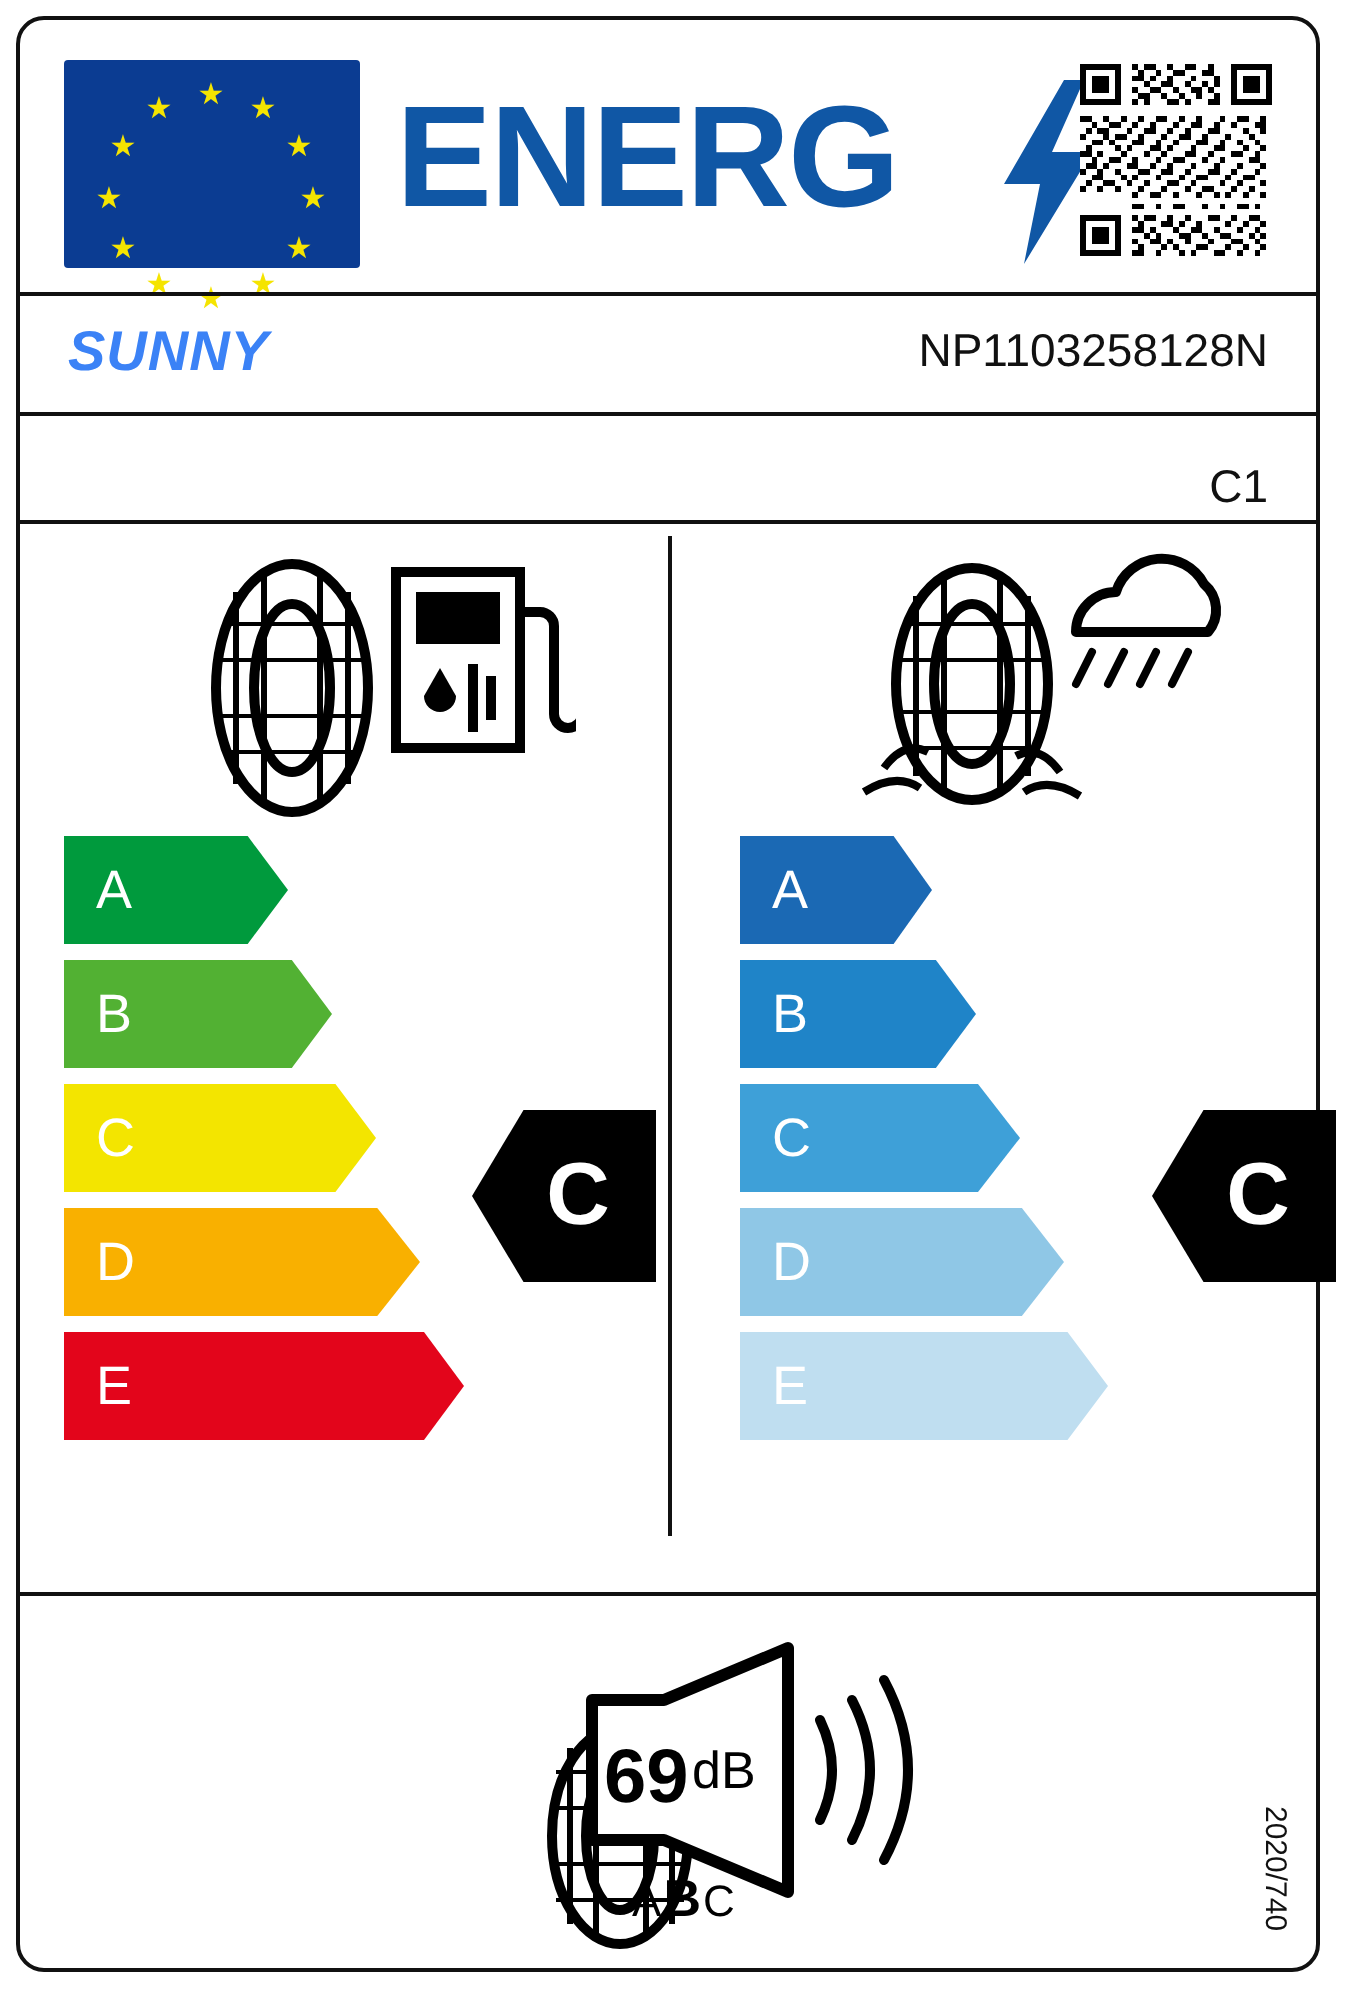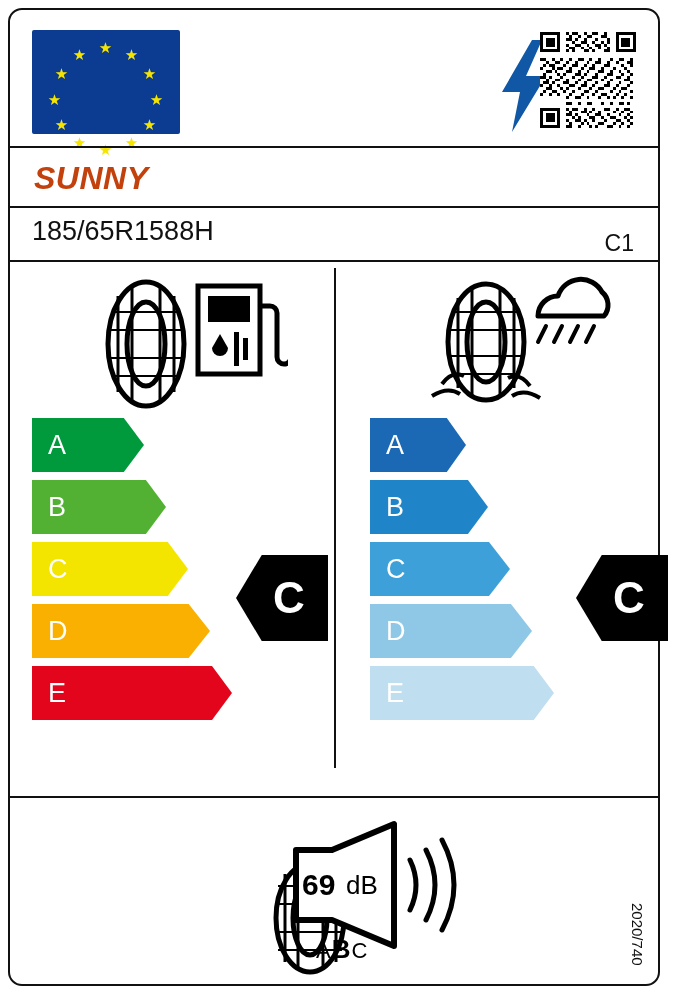--- a/index.html
+++ b/index.html
@@ -87,24 +87,24 @@
   }
   .rule.r1 { top: 136px; }
   .rule.r2 { top: 196px; }
   .rule.r3 { top: 250px; }
   .rule.r4 { top: 786px; }
 
   .brand {
     position: absolute;
     left: 24px;
     top: 150px;
-    font-size: 32px;
+    font-size: 28px;
     font-weight: bold;
     font-style: italic;
-    color: #c2410c;
+    color: #3b82f6;
     letter-spacing: 0.5px;
   }
   .supplier-code {
     position: absolute;
     right: 24px;
     top: 152px;
     font-size: 23px;
     color: #111;
   }
   .tyre-size {
@@ -204,21 +204,21 @@
     position: absolute;
     left: 0;
     top: 800px;
     width: 100%;
     height: 176px;
   }
   .noise-db {
     position: absolute;
     left: 292px;
     top: 58px;
-    font-size: 30px;
+    font-size: 38px;
     font-weight: bold;
     color: #000;
     text-align: center;
   }
   .noise-unit {
     position: absolute;
     left: 336px;
     top: 60px;
     font-size: 26px;
     color: #000;
@@ -258,20 +258,21 @@
       <span class="eu-star" style="left:110px; top:87px;">★</span>
       <span class="eu-star" style="left:92px; top:105px;">★</span>
       <span class="eu-star" style="left:66px; top:112px;">★</span>
       <span class="eu-star" style="left:40px; top:105px;">★</span>
       <span class="eu-star" style="left:22px; top:87px;">★</span>
       <span class="eu-star" style="left:15px; top:62px;">★</span>
       <span class="eu-star" style="left:22px; top:36px;">★</span>
       <span class="eu-star" style="left:40px; top:17px;">★</span>
     </div>
 
+    <div class="energy-word">ENERG</div>
 
     <svg class="bolt" viewBox="0 0 44 92">
       <polygon points="30,0 0,52 18,52 10,92 44,36 24,36 40,0" fill="#1057a5"></polygon>
     </svg>
 
     <svg class="qr" viewBox="0 0 33 33" shape-rendering="crispEdges">
       <rect width="33" height="33" fill="#fff"></rect>
       <g fill="#000">
         <rect x="0" y="0" width="7" height="7"></rect>
           <rect x="1" y="1" width="5" height="5" fill="#fff"></rect>
@@ -496,24 +497,24 @@
           <rect x="23" y="32" width="2" height="1"></rect>
           <rect x="27" y="32" width="1" height="1"></rect>
           <rect x="30" y="32" width="1" height="1"></rect>
       </g>
     </svg>
   </div>
 
   <div class="rule r1"></div>
 
   <div class="brand">SUNNY</div>
+  <div class="supplier-code">NP1103258128N</div>
 
   <div class="rule r2"></div>
 
-  <div class="tyre-size">185/65R1588H</div>
   <div class="tyre-class">C1</div>
 
   <div class="rule r3"></div>
 
   <div class="center-divider"></div>
 
   <div class="picto left">
     <svg viewBox="0 0 200 140" width="200" height="140">
 
       <g>

